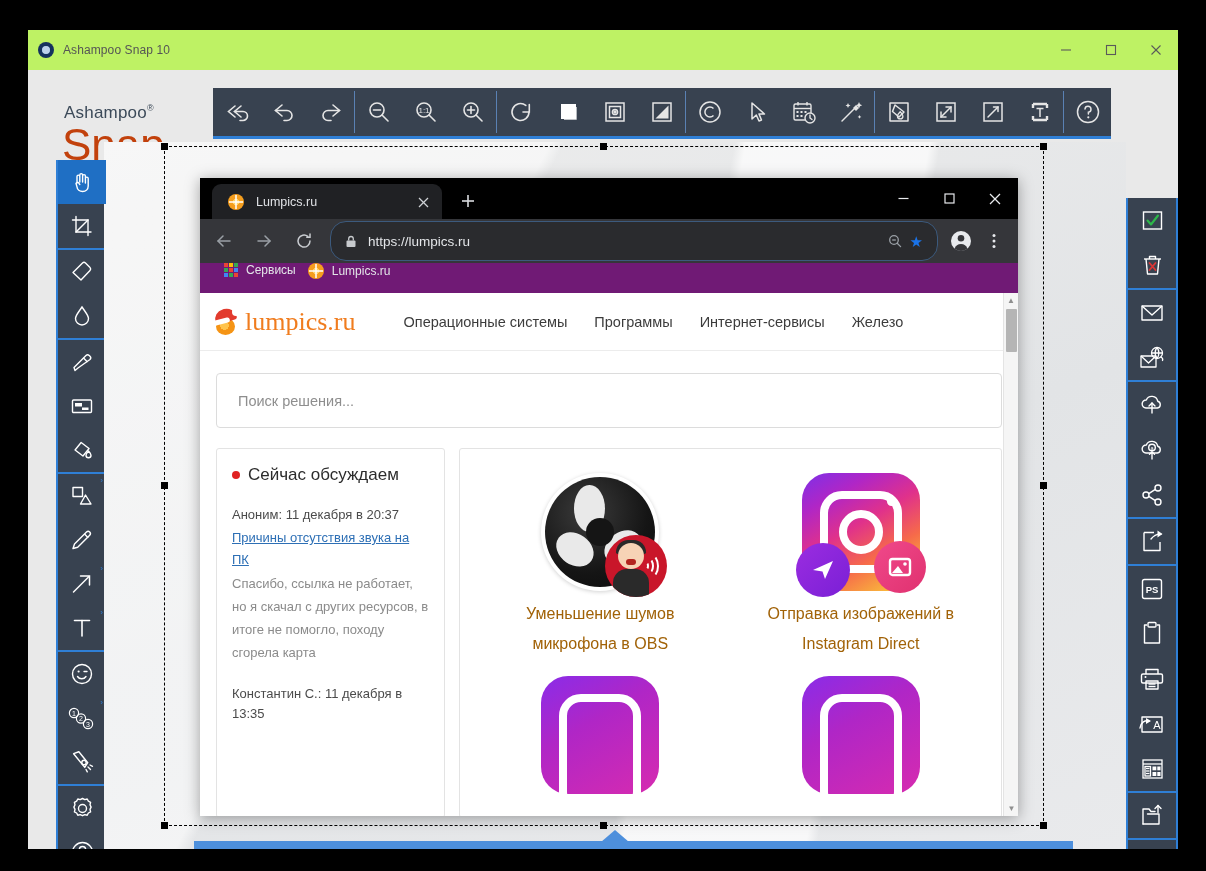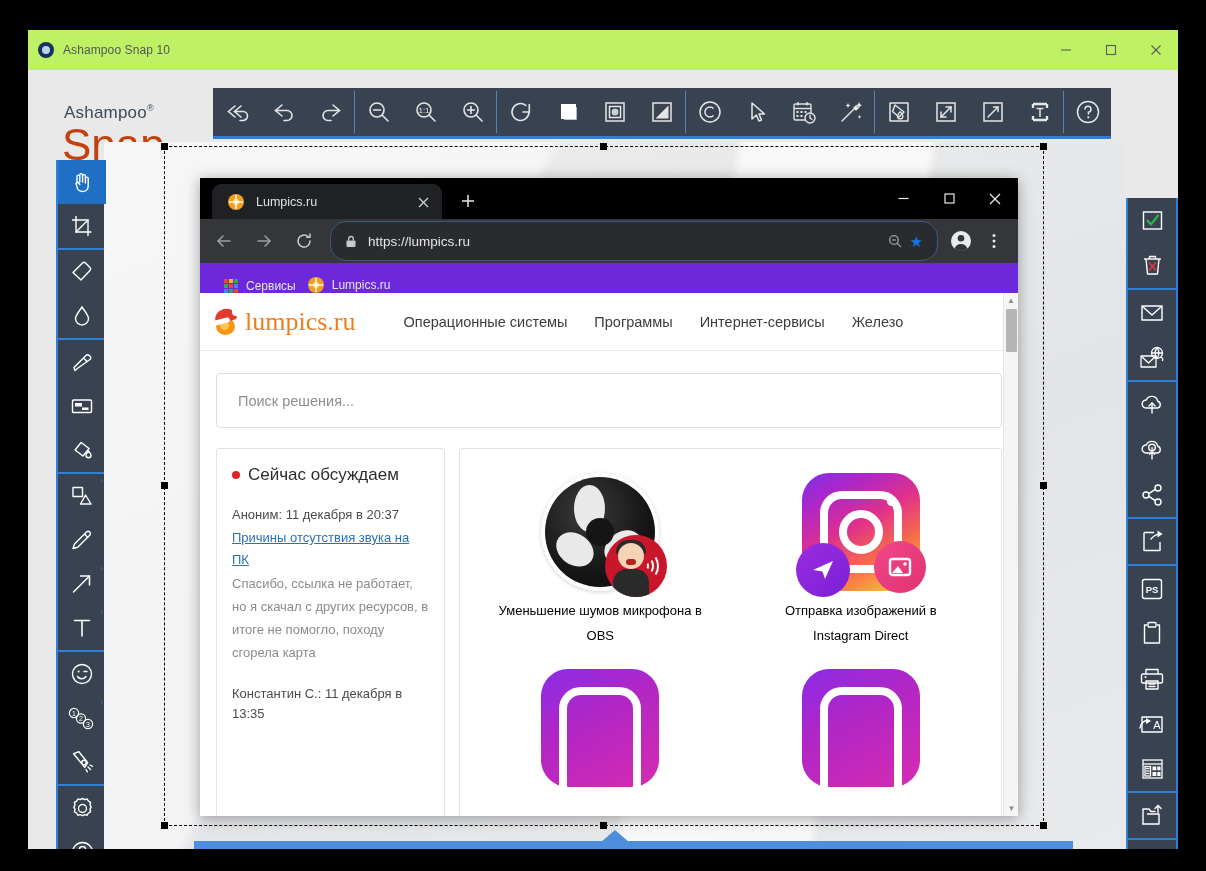--- a/index.html
+++ b/index.html
@@ -194,21 +194,21 @@
     display: flex; align-items: center;
   }
   #omnibox .lock { margin-left: 14px; color: #c7cacd; display: flex; }
   #omnibox .url { color: #e3e5e8; font-size: 13.5px; margin-left: 11px; }
   #omnibox .spacer { flex: 1; }
   #omnibox .zoom-ic { color: #9aa0a6; display:flex; margin-right: 8px;}
   #omnibox .star { color: #1a73e8; margin-right: 14px; font-size: 15px; line-height:1; }
   #profile { width: 30px; height: 30px; margin-right: 4px; display:flex; align-items:center; justify-content:center; }
   #chrome-menu { width: 28px; margin-right: 10px; display:flex; align-items:center; justify-content:center; color:#e8eaed; }
 
-  #bookmarks { height: 30px; background: #6d28d9; display: flex; align-items: flex-end; }
+  #bookmarks { height: 30px; background: #701a75; display: flex; align-items: flex-start; }
   .bm { display: flex; align-items: center; margin-left: 12px; }
   .bm .bm-label { color: #e3e5e8; font-size: 12px; margin-left: 8px; }
   #apps-grid { width: 14px; height: 14px; display: grid; grid-template-columns: repeat(3,4px); grid-template-rows: repeat(3,4px); gap: 1px; margin-left: 12px;}
   #apps-grid i { display:block; width:4px; height:4px; }
 
   
   #page {
     position: relative; height: 523px; background: #ffffff; overflow: hidden;
   }
   #site-header {
@@ -251,21 +251,21 @@
 
   #cards {
     flex: 1;
     border: 1px solid #e3e3e3; border-radius: 3px; background: #fff;
     padding: 18px 10px; height: 370px; overflow: hidden;
     display: grid; grid-template-columns: 1fr 1fr; justify-items: center;
     gap: 10px 0;
   }
   .card { width: 210px; text-align: center; }
   .card .thumb { width: 118px; height: 118px; margin: 6px auto 8px auto; position: relative; }
-  .card .ctitle { color: #000000; font-size: 13px; line-height: 1.9; }
+  .card .ctitle { color: #a16207; font-size: 16px; line-height: 1.9; }
 
   
   .obs-outer { position:absolute; inset:0; border-radius:50%; background:#fff; box-shadow: 0 1px 4px rgba(0,0,0,.18); }
   .obs-inner { position:absolute; inset:4px; border-radius:50%;
     background: radial-gradient(circle at 38% 32%, #3b3b3b 0%, #151515 60%, #0a0a0a 100%); }
   .obs-blade { position:absolute; background:#e9e9e9; border-radius:50%; }
   .obs-b1 { left:28%; top:10%; width:26%; height:40%; }
   .obs-b2 { left:12%; top:52%; width:34%; height:26%; transform: rotate(35deg); }
   .obs-b3 { left:52%; top:50%; width:34%; height:26%; transform: rotate(-35deg); }
   .obs-center { position:absolute; left:38%; top:38%; width:24%; height:24%; border-radius:50%; background:#151515; }

